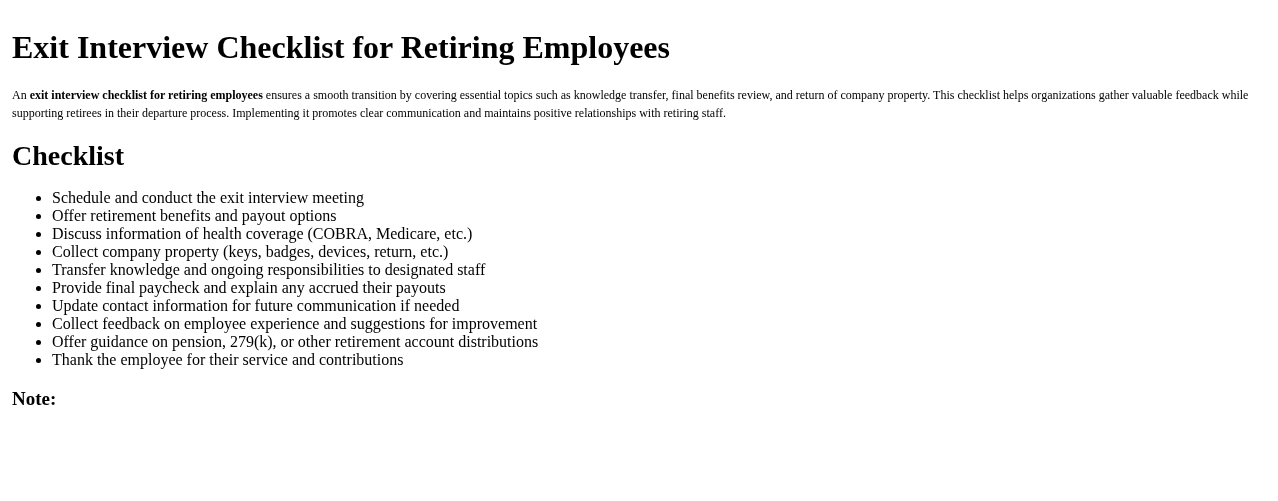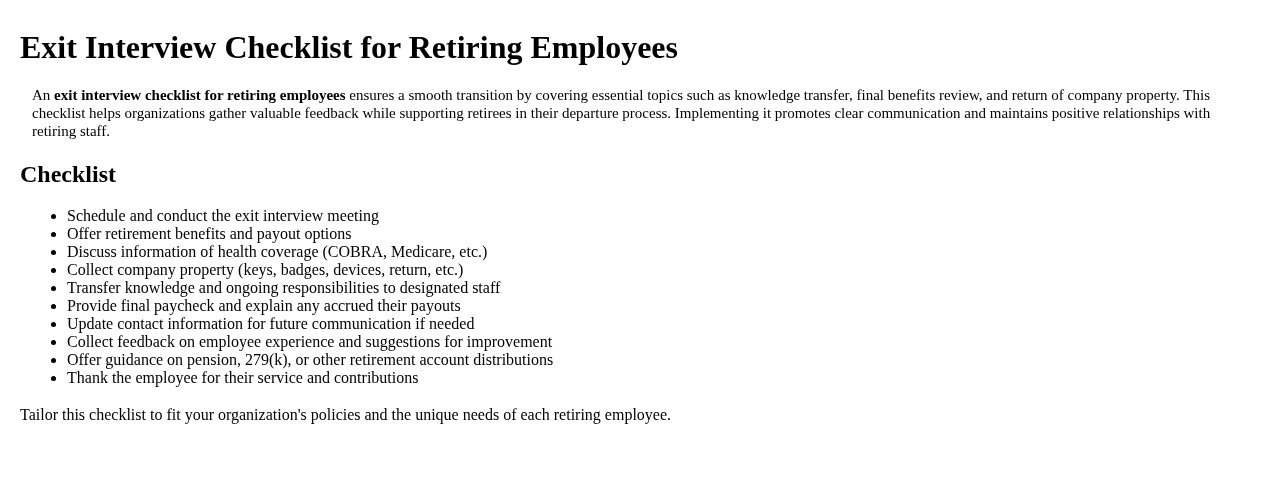--- a/index.html
+++ b/index.html
@@ -10,44 +10,44 @@
     body {
       width: 1278px;
       height: 501px;
       overflow: hidden;
       font-family: "Liberation Serif", "DejaVu Serif", serif;
       color: #000000;
       font-size: 16px;
       line-height: 18px;
     }
     .page {
-      padding: 0 20px;
+      padding: 0 12px;
     }
     h1 {
       font-size: 32px;
       font-weight: bold;
       margin: 0;
       padding-top: 29px;
       line-height: 37px;
     }
     .intro {
-      margin: 12px;
+      margin: 0;
       margin-top: 20px;
       line-height: 18px;
-      font-size: 15px;
+      font-size: 12px;
     }
     h2 {
-      font-size: 24px;
+      font-size: 28px;
       font-weight: bold;
       margin: 0;
       margin-top: 20px;
       line-height: 28px;
     }
     ul {
-      margin: 7px;
+      margin: 0;
       margin-top: 19px;
       padding-left: 40px;
       list-style-type: disc;
     }
     ul li {
       line-height: 18px;
       font-size: 16px;
     }
     h3 {
       font-size: 19px;
@@ -79,15 +79,15 @@
     <li>Discuss information of health coverage (COBRA, Medicare, etc.)</li>
     <li>Collect company property (keys, badges, devices, return, etc.)</li>
     <li>Transfer knowledge and ongoing responsibilities to designated staff</li>
     <li>Provide final paycheck and explain any accrued their payouts</li>
     <li>Update contact information for future communication if needed</li>
     <li>Collect feedback on employee experience and suggestions for improvement</li>
     <li>Offer guidance on pension, 279(k), or other retirement account distributions</li>
     <li>Thank the employee for their service and contributions</li>
   </ul>
 
+  <h3>Note:</h3>
 
-  <p class="note-text">Tailor this checklist to fit your organization's policies and the unique needs of each retiring employee.</p>
 </div>
 
 </body></html>

